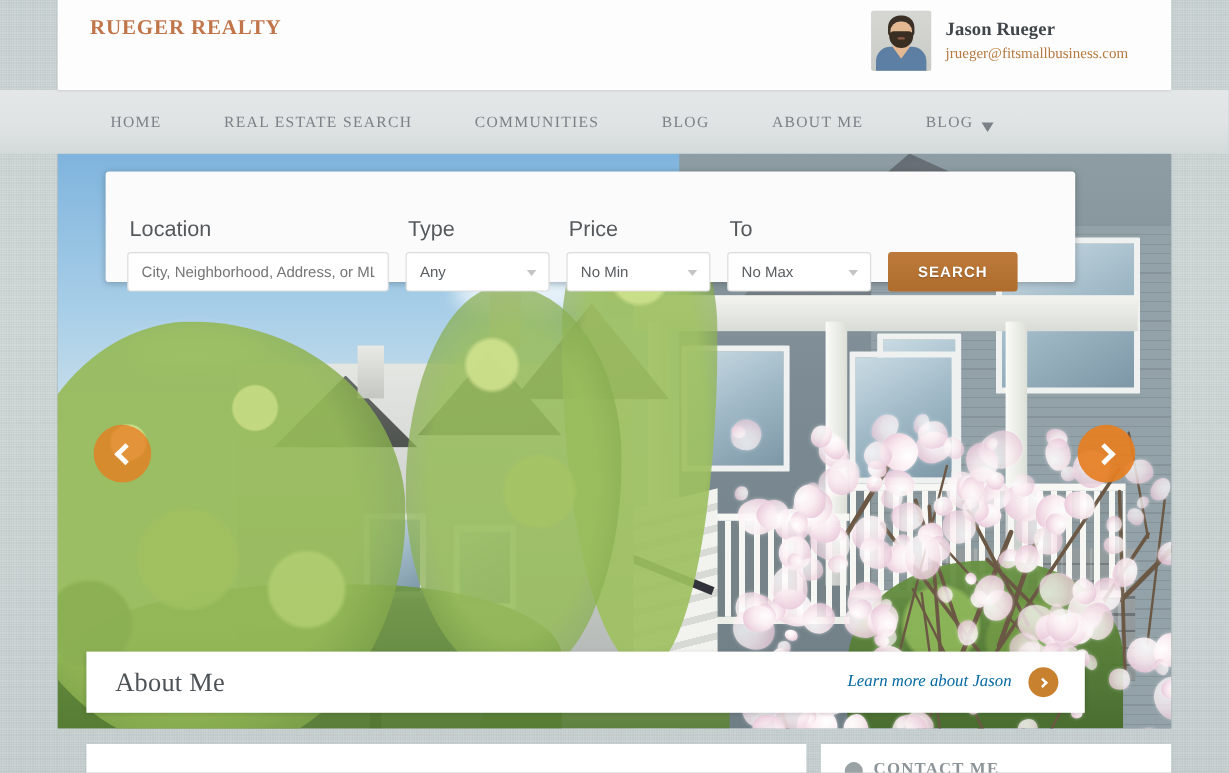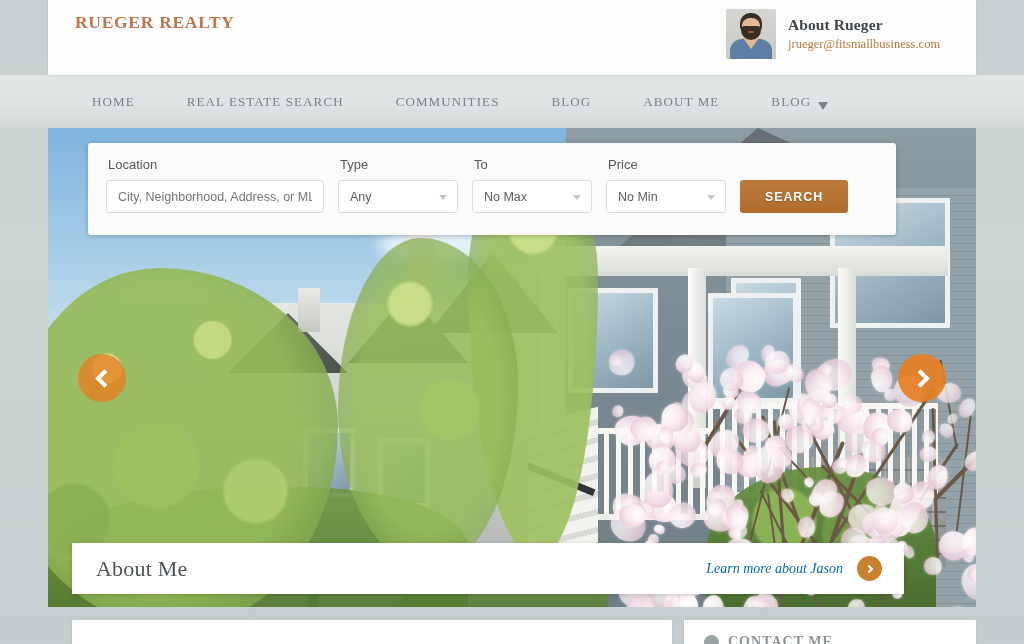--- a/index.html
+++ b/index.html
@@ -332,24 +332,25 @@
     width: 808px; height: 92px;
     background: #fbfbfb;
     border-radius: 3px;
     box-shadow: 0 1px 5px rgba(0,0,0,.22);
     z-index: 8;
     padding: 14px 18px;
   }
   .sp-row { display: flex; align-items: flex-end; gap: 14px; }
   .sp-field { display: flex; flex-direction: column; }
   .sp-label {
-    font-size: 13px;
+    font-size: 18px;
     color: #55595c;
     margin-bottom: 8px;
     padding-left: 2px;
+    margin-top: 24px;
   }
   .sp-input {
     width: 218px; height: 33px;
     border: 1px solid #dcdcdc;
     border-radius: 3px;
     background: #fff;
     font-size: 12.5px;
     color: #a8a9ab;
     padding: 0 11px;
     font-family: "Liberation Sans", sans-serif;
@@ -495,21 +496,21 @@
     <div class="agent-photo">
       <div class="ap-bg"></div>
       <div class="ap-body"></div>
       <div class="ap-collar"></div>
       <div class="ap-hair"></div>
       <div class="ap-face"></div>
       <div class="ap-beard"></div>
       <div class="ap-mouth"></div>
     </div>
     <div>
-      <div class="agent-name">About Rueger</div>
+      <div class="agent-name">Jason Rueger</div>
       <div class="agent-email">jrueger@fitsmallbusiness.com</div>
     </div>
   </div>
 </div>
 
 <div class="navbar">
   <div class="nav-inner" id="nav-inner">
       <div class="nav-item">
         <span>HOME</span>
       </div>
@@ -780,31 +781,31 @@
 
     <div class="sp-field">
       <span class="sp-label">Type</span>
       <div class="sp-select">
         <span class="sp-select-val">Any</span>
         <span class="sp-select-arrow"></span>
       </div>
     </div>
 
     <div class="sp-field">
+      <span class="sp-label">Price</span>
+      <div class="sp-select">
+        <span class="sp-select-val">No Min</span>
+        <span class="sp-select-arrow"></span>
+      </div>
+    </div>
+
+    <div class="sp-field">
       <span class="sp-label">To</span>
       <div class="sp-select">
         <span class="sp-select-val">No Max</span>
-        <span class="sp-select-arrow"></span>
-      </div>
-    </div>
-
-    <div class="sp-field">
-      <span class="sp-label">Price</span>
-      <div class="sp-select">
-        <span class="sp-select-val">No Min</span>
         <span class="sp-select-arrow"></span>
       </div>
     </div>
 
     <button class="sp-search-btn">SEARCH</button>
   </div>
 </div>
 
 <div class="carousel-arrow prev">
   <span class="chev left"></span>

